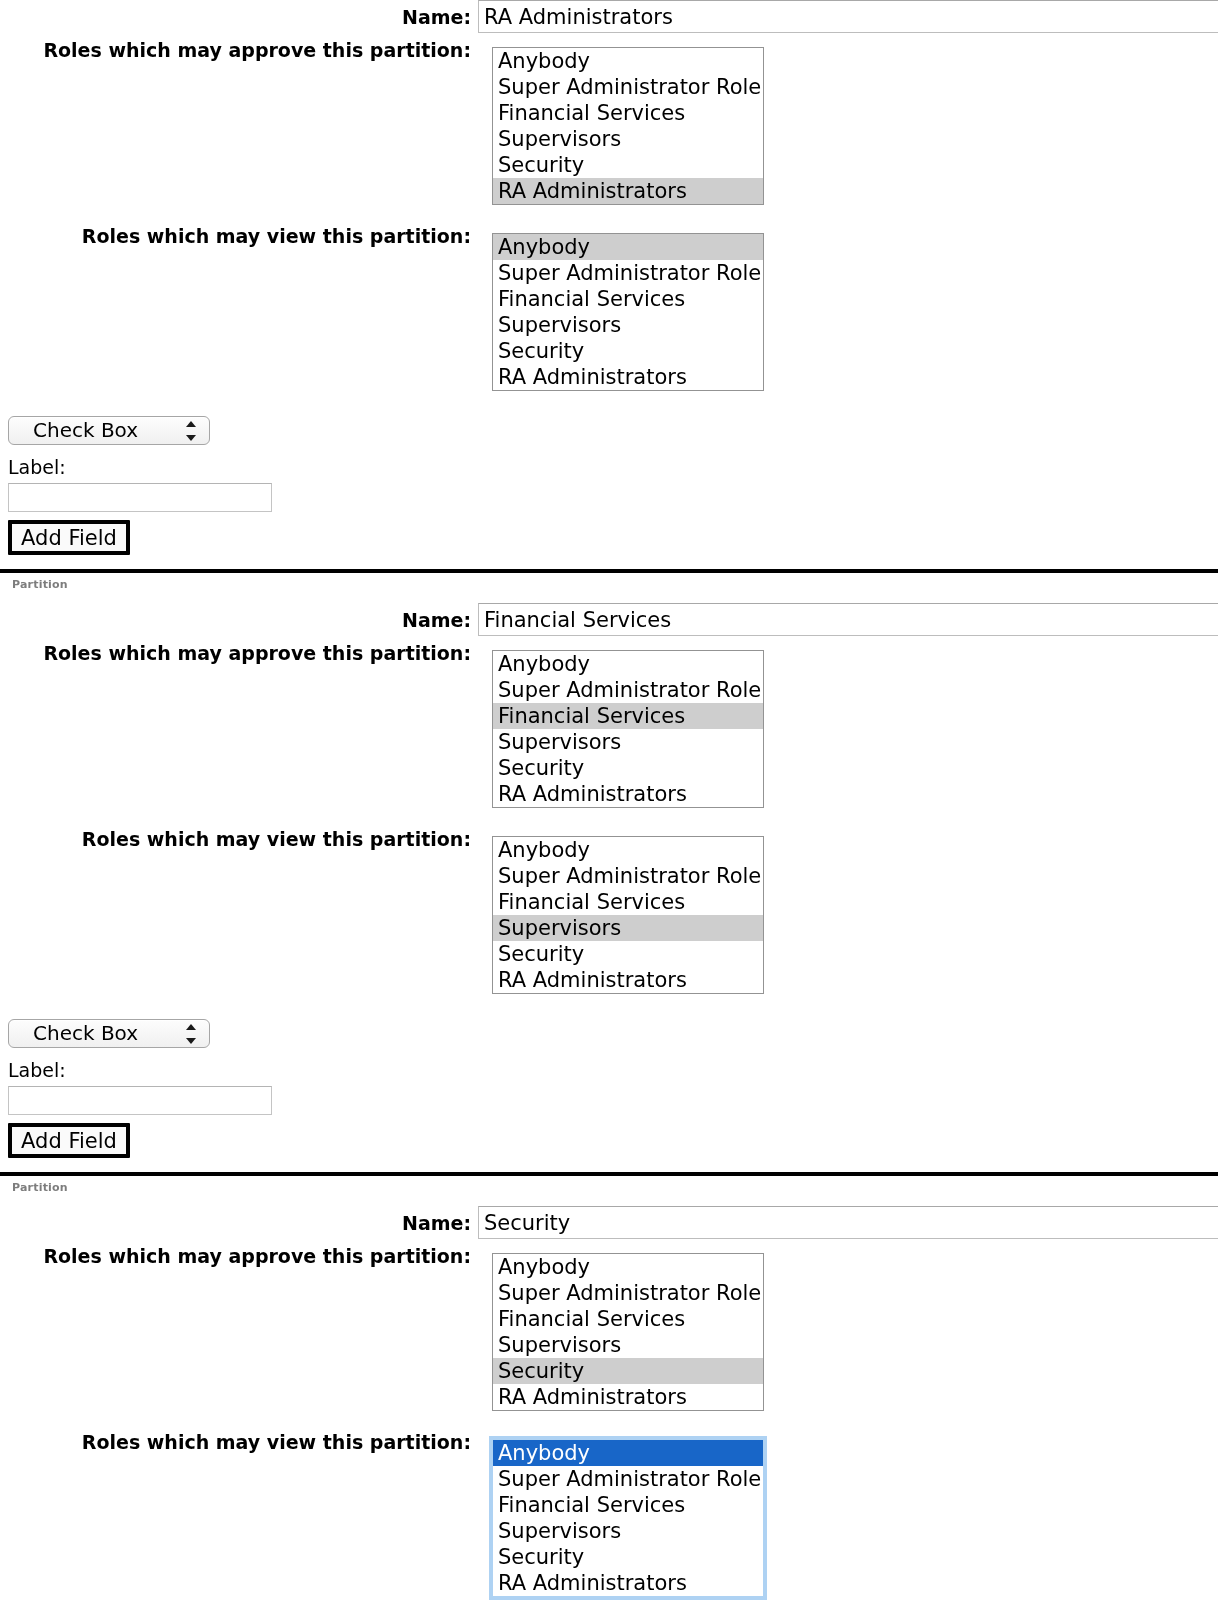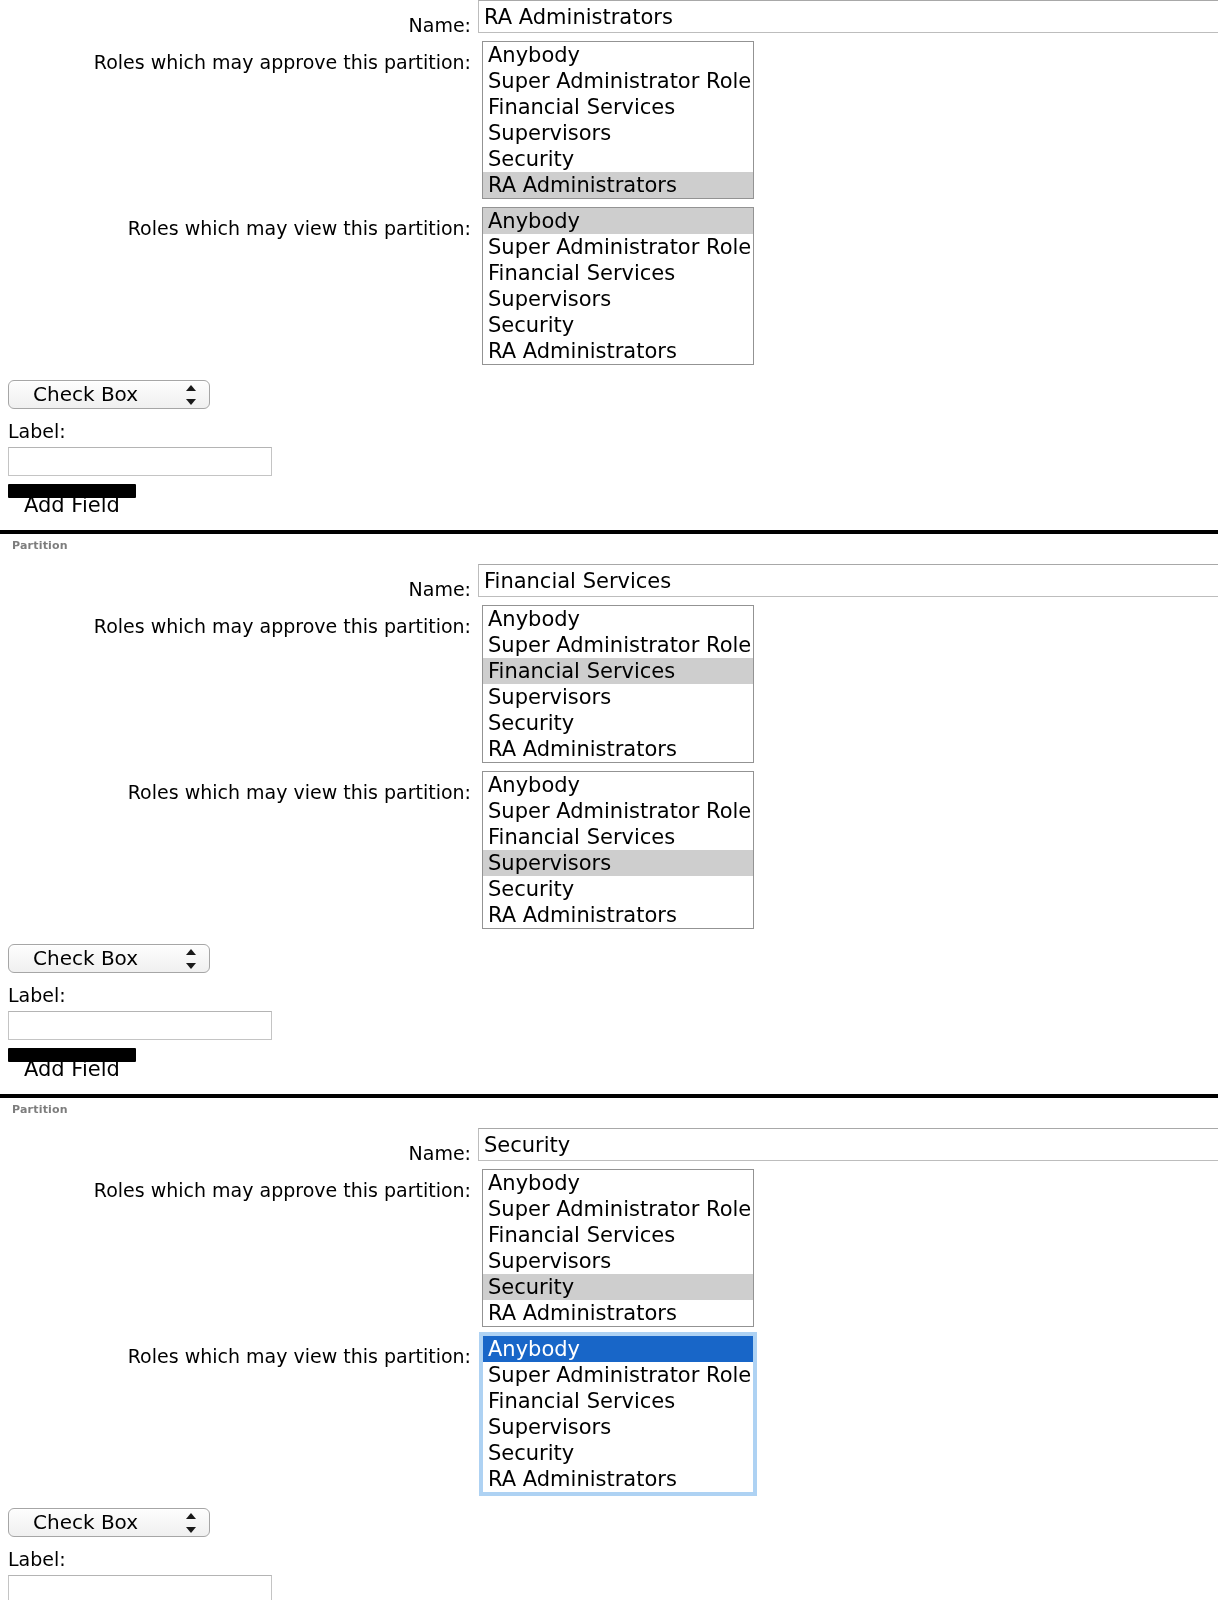--- a/index.html
+++ b/index.html
@@ -62,21 +62,22 @@
     flex: 0 0 478px;
     text-align: right;
     padding-right: 7px;
     box-sizing: border-box;
     font-size: 19px;
     line-height: 23px;
     color: #000000;
     white-space: nowrap;
   }
   .flabel.pad-top {
-    padding-top: 14px;
+    padding-top: 6px;
+    font-weight: bold;
   }
   .fcontrol {
     flex: 1 1 auto;
     min-width: 0;
   }
 
   
   input.name-input {
     box-sizing: border-box;
     width: 760px;
@@ -93,21 +94,21 @@
     outline: none;
   }
 
   
   .listbox {
     box-sizing: border-box;
     width: 272px;
     border: 1px solid #939393;
     background: #ffffff;
     padding: 0;
-    margin: 4px;
+    margin: 14px;
     list-style: none;
     overflow: hidden;
   }
   .listbox.focused {
     border: 1px solid #7aaddd;
     outline: 3px solid #aed2f3;
     outline-offset: -1px;
     box-shadow: 0 0 0 3px #aed2f3;
   }
   .listbox li {
@@ -202,29 +203,29 @@
     border-radius: 0;
     outline: none;
   }
 
   
   .addfield-wrap {
     padding: 8px 0 8px 8px;
   }
   button.addfield {
     box-sizing: border-box;
-    height: 14px;
+    height: 35px;
     min-width: 122px;
     padding: 0 9px;
     font-family: "DejaVu Sans", "Liberation Sans", sans-serif;
     font-size: 21px;
     line-height: 29px;
     color: #000000;
     background: #fafafa;
-    border: 7px solid #000000;
+    border: 4px solid #000000;
     border-radius: 1px;
     cursor: default;
   }
   .gap-10 { height: 10px; }
 </style>
 </head>
 <body>
 
 <div class="page">
   <div id="partitions-root">

